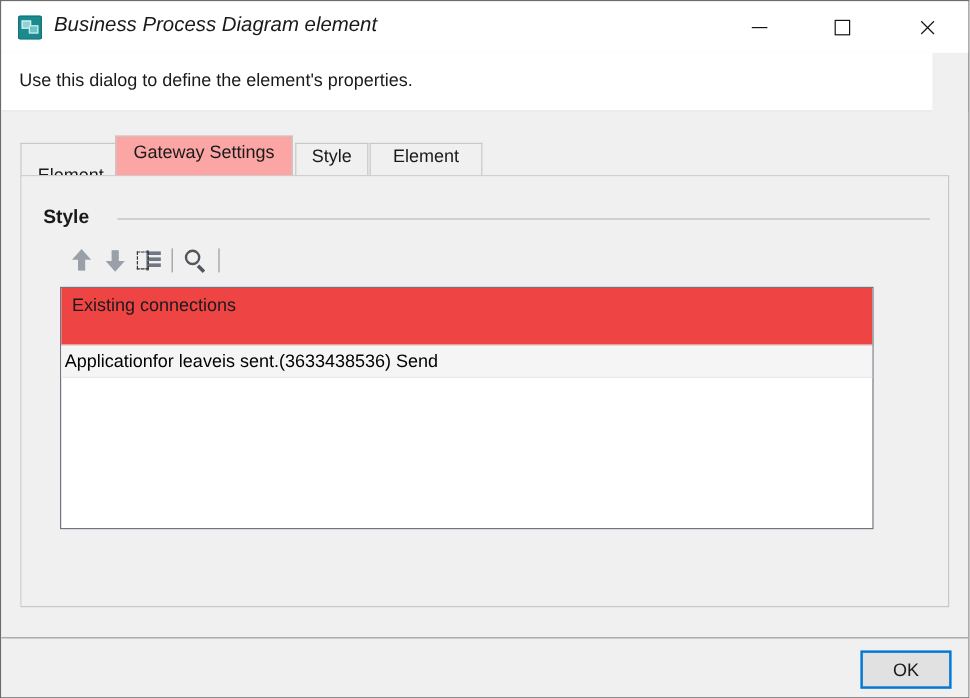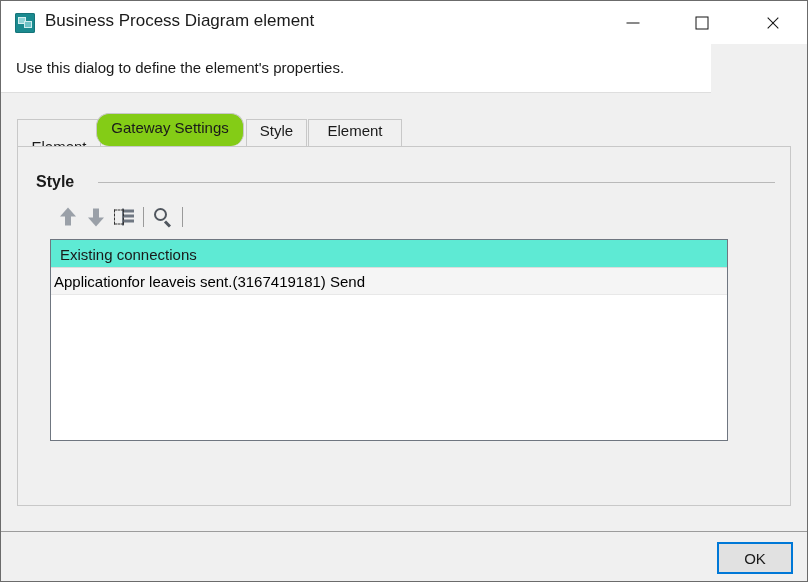--- a/index.html
+++ b/index.html
@@ -28,20 +28,21 @@
 
   
   #titlebar {
     position: absolute;
     left: 0; top: 0;
     width: 806px;
     height: 43px;
     background: #ffffff;
     display: flex;
     align-items: center;
+    font-style: italic;
   }
   #app-icon {
     position: absolute;
     left: 14px; top: 12px;
     width: 20px; height: 20px;
     background: #1a8a8f;
     border-radius: 2px;
     box-shadow: inset 0 0 0 1px #167479;
   }
   #app-icon .scr-a {
@@ -112,21 +113,21 @@
     height: 0;
     border-top: 1.3px solid #141414;
   }
   #btn-close .glyph::before { transform: rotate(45deg); }
   #btn-close .glyph::after  { transform: rotate(-45deg); }
 
   
   #instruction-bar {
     position: absolute;
     left: 0; top: 43px;
-    width: 710px;
+    width: 776px;
     height: 49px;
     background: #ffffff;
     border-bottom: 1px solid #dedede;
     box-sizing: border-box;
   }
   #instruction-text {
     position: absolute;
     left: 15px;
     top: 15px;
     font-size: 15px;
@@ -158,24 +159,23 @@
     border: 1px solid #c8c8c8;
     border-bottom: none;
     font-size: 15px;
     color: #1a1a1a;
     text-align: center;
     white-space: nowrap;
     padding-top: 4px;
     cursor: default;
   }
   .tab.selected {
-    background: #84cc16;
+    background: #fca5a5;
     border-color: #c8c8c8;
     z-index: 5;
-    border-radius: 13px;
   }
 
   
   #tab-panel {
     position: absolute;
     left: 16px;
     top: 53px;
     width: 774px;
     height: 360px;
     box-sizing: border-box;
@@ -336,26 +336,26 @@
     left: 32px;
     top: 92px;
     width: 678px;
     height: 202px;
     box-sizing: border-box;
     background: #ffffff;
     border: 1px solid #6f7680;
     overflow: hidden;
   }
   #list-header {
-    height: 28px;
+    height: 48px;
     line-height: 30px;
     padding-left: 9px;
     font-size: 15px;
     color: #1a1a1a;
-    background: #5eead4;
+    background: #ef4444;
     border-bottom: 1px solid #dcdcdc;
     box-sizing: border-box;
     white-space: nowrap;
   }
   .list-row {
     height: 27px;
     line-height: 27px;
     padding-left: 3px;
     font-size: 15px;
     color: #000000;
@@ -465,21 +465,21 @@
               <span class="search-icon">
                 <span class="ring"></span>
                   <span class="handle"></span>
               </span>
             </button>
             <span class="tool-sep"></span>
           </div>
 
           <div id="connections-list">
             <div id="list-header">Existing connections</div>
-            <div class="list-row even">Applicationfor leaveis sent.(3167419181) Send</div>
+            <div class="list-row even">Applicationfor leaveis sent.(3633438536) Send</div>
           </div>
         </div>
 
       </div>
     </div>
   </div>
 
   <div id="footer">
     <button id="ok-button">OK</button>
   </div>

